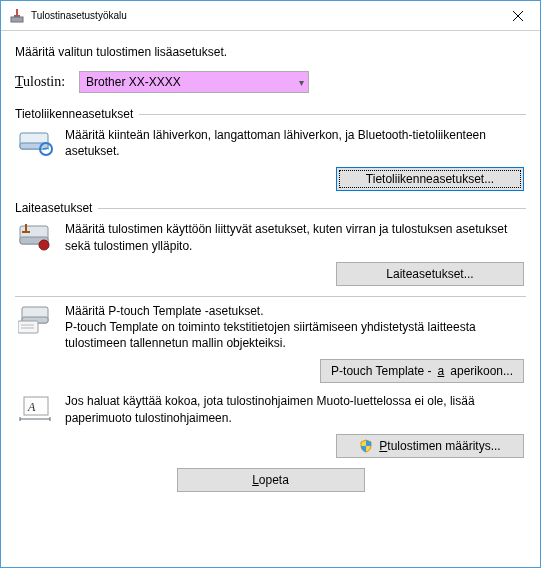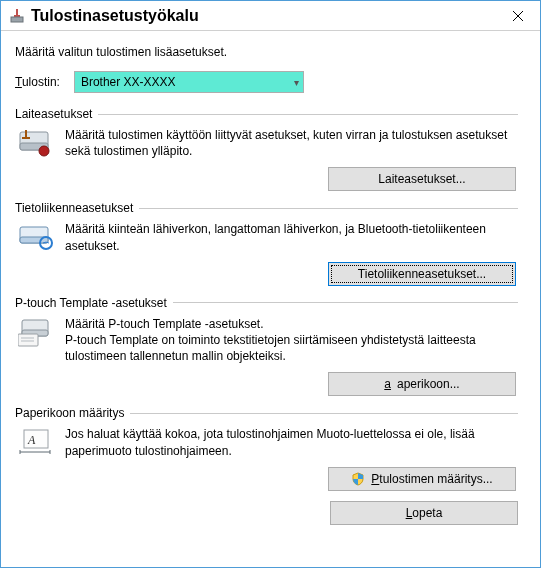--- a/index.html
+++ b/index.html
@@ -30,54 +30,53 @@
   }
   .titlebar .app-icon {
     width: 16px; height: 16px;
     margin-right: 6px;
     display: inline-flex;
     align-items: center;
     justify-content: center;
   }
   .titlebar .title {
     flex: 1;
-    font-size: 16px;
-    font-weight: bold;
+    font-size: 10px;
   }
   .titlebar .close {
     width: 45px;
     height: 30px;
     display: flex;
     align-items: center;
     justify-content: center;
     font-size: 14px;
     cursor: default;
   }
   .content {
-    padding: 14px 22px 10px 14px;
+    padding: 14px 14px 10px 14px;
     flex: 1;
     overflow: hidden;
   }
   .heading {
     font-size: 12px;
     margin-bottom: 12px;
   }
   .row-printer {
     display: flex;
     align-items: center;
     gap: 14px;
     margin-bottom: 14px;
   }
-  .row-printer label { font-size: 12px; }
+  .row-printer label { font-size: 14px; font-family: Liberation Serif, serif; }
   .underline-key { text-decoration: underline; }
   .combo {
     width: 230px;
     height: 22px;
     border: 1px solid #adadad;
-    background: #5eead4;
+    background: #f0abfc;
     display: flex;
     align-items: center;
     padding: 0 4px 0 6px;
     font-size: 12px;
     cursor: default;
     justify-content: space-between;
   }
   .combo .chev { font-size: 10px; color: #555; }
 
   .group {
@@ -130,21 +129,21 @@
   .btn.focus {
     border: 1px solid #0078d7;
     outline: 1px dotted #000;
     outline-offset: -4px;
   }
   .btn.quit {
     min-width: 188px;
   }
   .footer-row {
     display: flex;
-    justify-content: flex-end;
+    justify-content: center;
     margin-top: 10px;
   }
   .shield {
     display: inline-flex;
   }
 </style>
 </head>
 <body>
 
 <div class="window">
@@ -171,20 +170,43 @@
     <div class="row-printer">
       <label><span class="underline-key">T</span><span>ulostin:</span></label>
       <div class="combo">
         <span>Brother  XX-XXXX</span>
         <span class="chev">▾</span>
       </div>
     </div>
 
     <div class="group">
       <div class="group-header">
+        <span class="label">Tietoliikenneasetukset</span>
+        <span class="line"></span>
+      </div>
+      <div class="group-body">
+        <div class="icon-box">
+          <svg width="36" height="28" viewBox="0 0 36 28">
+            <rect x="2" y="4" width="28" height="16" rx="2" fill="#e6eef6" stroke="#6b8fb0"></rect>
+            <rect x="2" y="14" width="28" height="6" rx="2" fill="#b9d0e6" stroke="#6b8fb0"></rect>
+            <circle cx="28" cy="20" r="6" fill="none" stroke="#2b7dd1" stroke-width="2"></circle>
+            <path d="M25 20 a6 6 0 0 1 6 0" fill="none" stroke="#2b7dd1" stroke-width="1"></path>
+          </svg>
+        </div>
+        <div class="desc">Määritä kiinteän lähiverkon, langattoman lähiverkon, ja Bluetooth-tietoliikenteen asetukset.</div>
+      </div>
+      <div class="button-row">
+        <div class="btn focus">
+          <span>Tietoliikenneasetukset...</span>
+        </div>
+      </div>
+    </div>
+
+    <div class="group">
+      <div class="group-header">
         <span class="label">Laiteasetukset</span>
         <span class="line"></span>
       </div>
       <div class="group-body">
         <div class="icon-box">
           <svg width="36" height="30" viewBox="0 0 36 30">
             <rect x="2" y="3" width="28" height="18" rx="2" fill="#dfe5ea" stroke="#8a949c"></rect>
             <rect x="2" y="14" width="28" height="7" rx="2" fill="#b7c0c8" stroke="#8a949c"></rect>
             <rect x="7" y="1" width="2" height="7" fill="#a0550d"></rect>
             <rect x="4" y="8" width="8" height="2" fill="#a0550d"></rect>
@@ -195,72 +217,45 @@
       </div>
       <div class="button-row">
         <div class="btn">
           <span>Laiteasetukset...</span>
         </div>
       </div>
     </div>
 
     <div class="group">
       <div class="group-header">
-        <span class="label">Tietoliikenneasetukset</span>
-        <span class="line"></span>
-      </div>
-      <div class="group-body">
-        <div class="icon-box">
-          <svg width="36" height="28" viewBox="0 0 36 28">
-            <rect x="2" y="4" width="28" height="16" rx="2" fill="#e6eef6" stroke="#6b8fb0"></rect>
-            <rect x="2" y="14" width="28" height="6" rx="2" fill="#b9d0e6" stroke="#6b8fb0"></rect>
-            <circle cx="28" cy="20" r="6" fill="none" stroke="#2b7dd1" stroke-width="2"></circle>
-            <path d="M25 20 a6 6 0 0 1 6 0" fill="none" stroke="#2b7dd1" stroke-width="1"></path>
-          </svg>
-        </div>
-        <div class="desc">Määritä kiinteän lähiverkon, langattoman lähiverkon, ja Bluetooth-tietoliikenteen asetukset.</div>
-      </div>
-      <div class="button-row">
-        <div class="btn focus">
-          <span>Tietoliikenneasetukset...</span>
-        </div>
-      </div>
-    </div>
-
-    <div class="group">
-      <div class="group-header">
-        <span class="label">P-touch Template -asetukset</span>
         <span class="line"></span>
       </div>
       <div class="group-body">
         <div class="icon-box">
           <svg width="36" height="30" viewBox="0 0 36 30">
             <rect x="4" y="2" width="26" height="16" rx="2" fill="#e6eaed" stroke="#8a949c"></rect>
             <rect x="4" y="12" width="26" height="6" rx="2" fill="#c8cfd5" stroke="#8a949c"></rect>
             <rect x="0" y="16" width="20" height="12" rx="1" fill="#f6f6f6" stroke="#9aa0a5"></rect>
             <line x1="3" y1="20" x2="16" y2="20" stroke="#b5bbc0"></line>
             <line x1="3" y1="23" x2="16" y2="23" stroke="#b5bbc0"></line>
           </svg>
         </div>
         <div class="desc" style="white-space: pre-line;">Määritä P-touch Template -asetukset.
 P-touch Template on toiminto tekstitietojen siirtämiseen yhdistetystä laitteesta tulostimeen tallennetun mallin objekteiksi.</div>
       </div>
       <div class="button-row">
         <div class="btn">
+          <span>P-touch Template -</span>
             <span class="underline-key">a</span>
             <span>aperikoon...</span>
         </div>
       </div>
     </div>
 
     <div class="group">
-      <div class="group-header">
-        <span class="label">Paperikoon määritys</span>
-        <span class="line"></span>
-      </div>
       <div class="group-body">
         <div class="icon-box">
           <svg width="36" height="30" viewBox="0 0 36 30">
             <rect x="6" y="2" width="24" height="18" fill="#fdfdfd" stroke="#9aa0a5"></rect>
             <text x="10" y="16" font-size="12" font-style="italic" fill="#2b2b2b" font-family="serif">A</text>
             <line x1="2" y1="24" x2="32" y2="24" stroke="#5f6a72"></line>
             <polyline points="2,22 2,26" stroke="#5f6a72"></polyline>
             <polyline points="32,22 32,26" stroke="#5f6a72"></polyline>
           </svg>
         </div>

